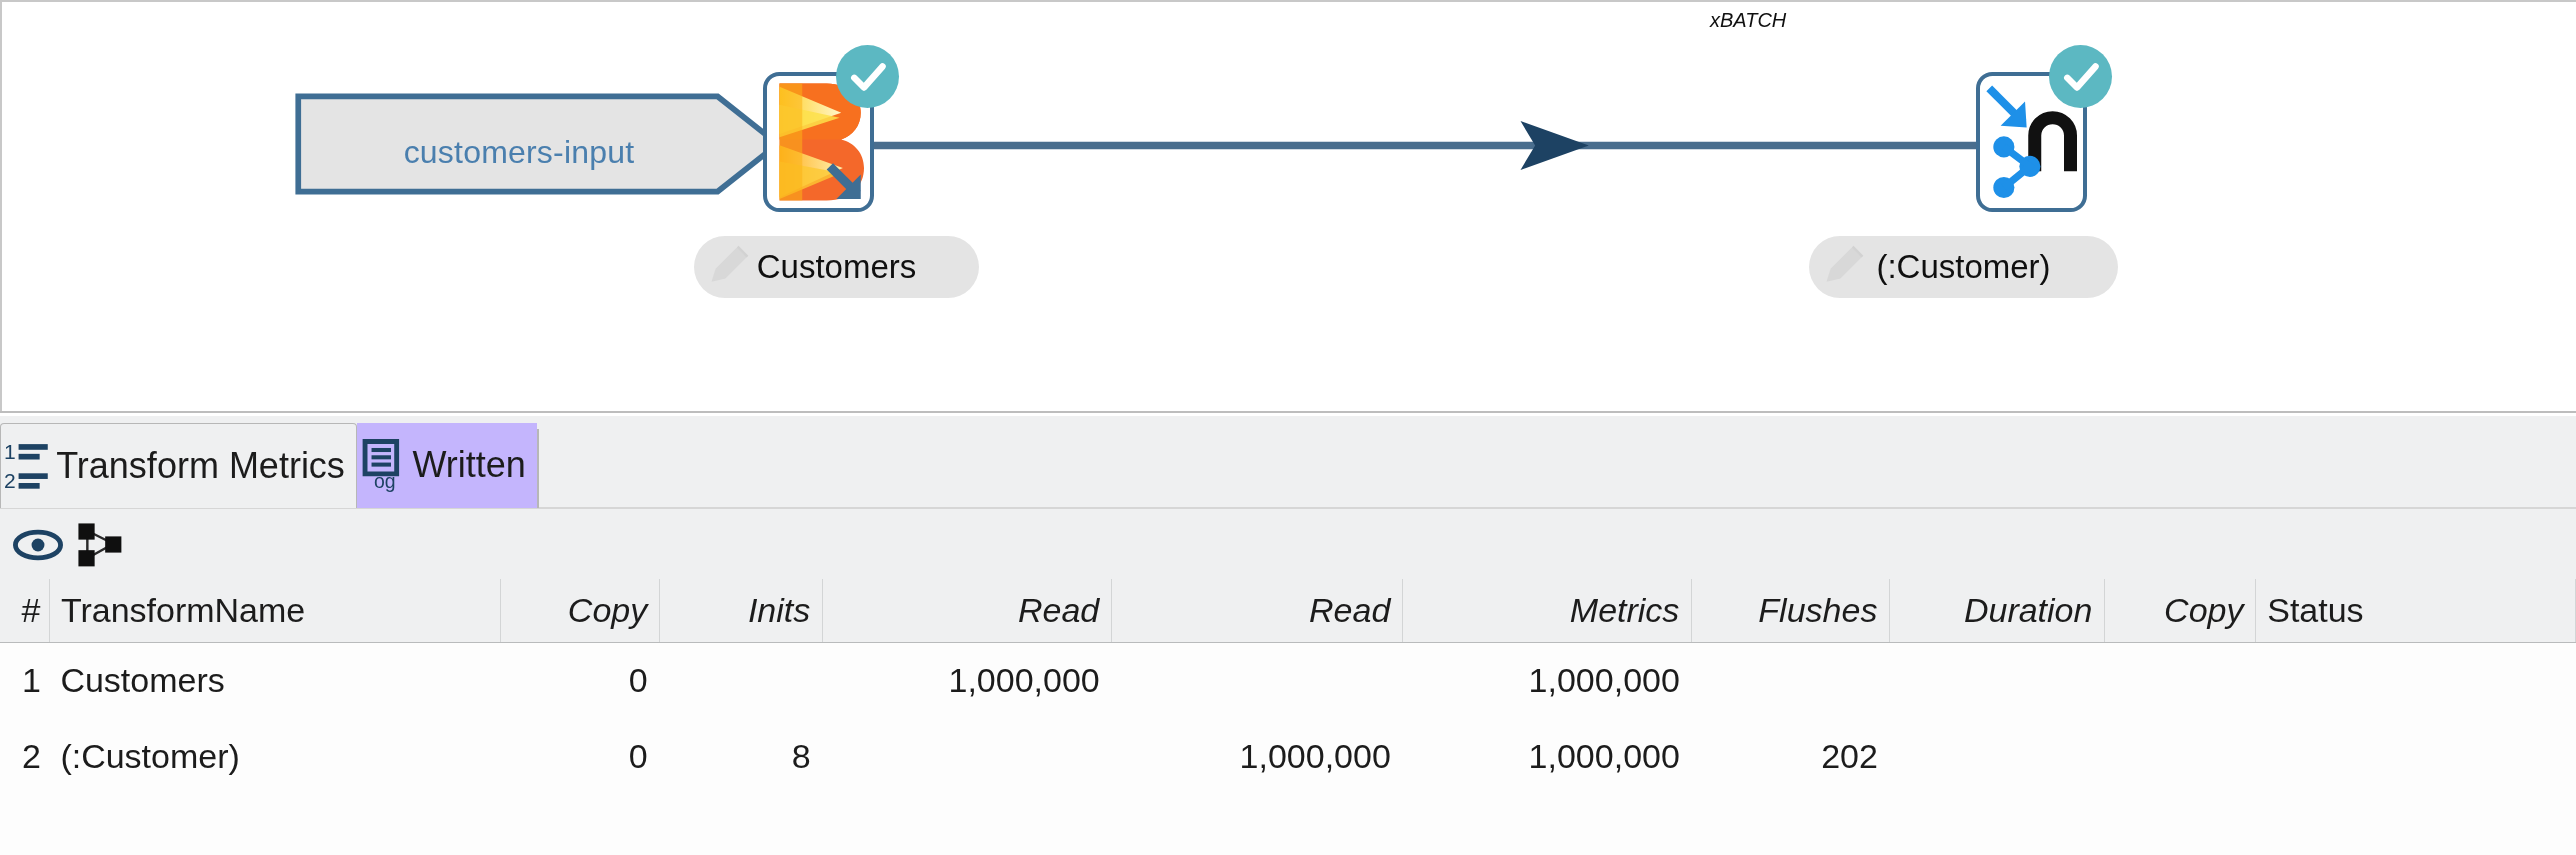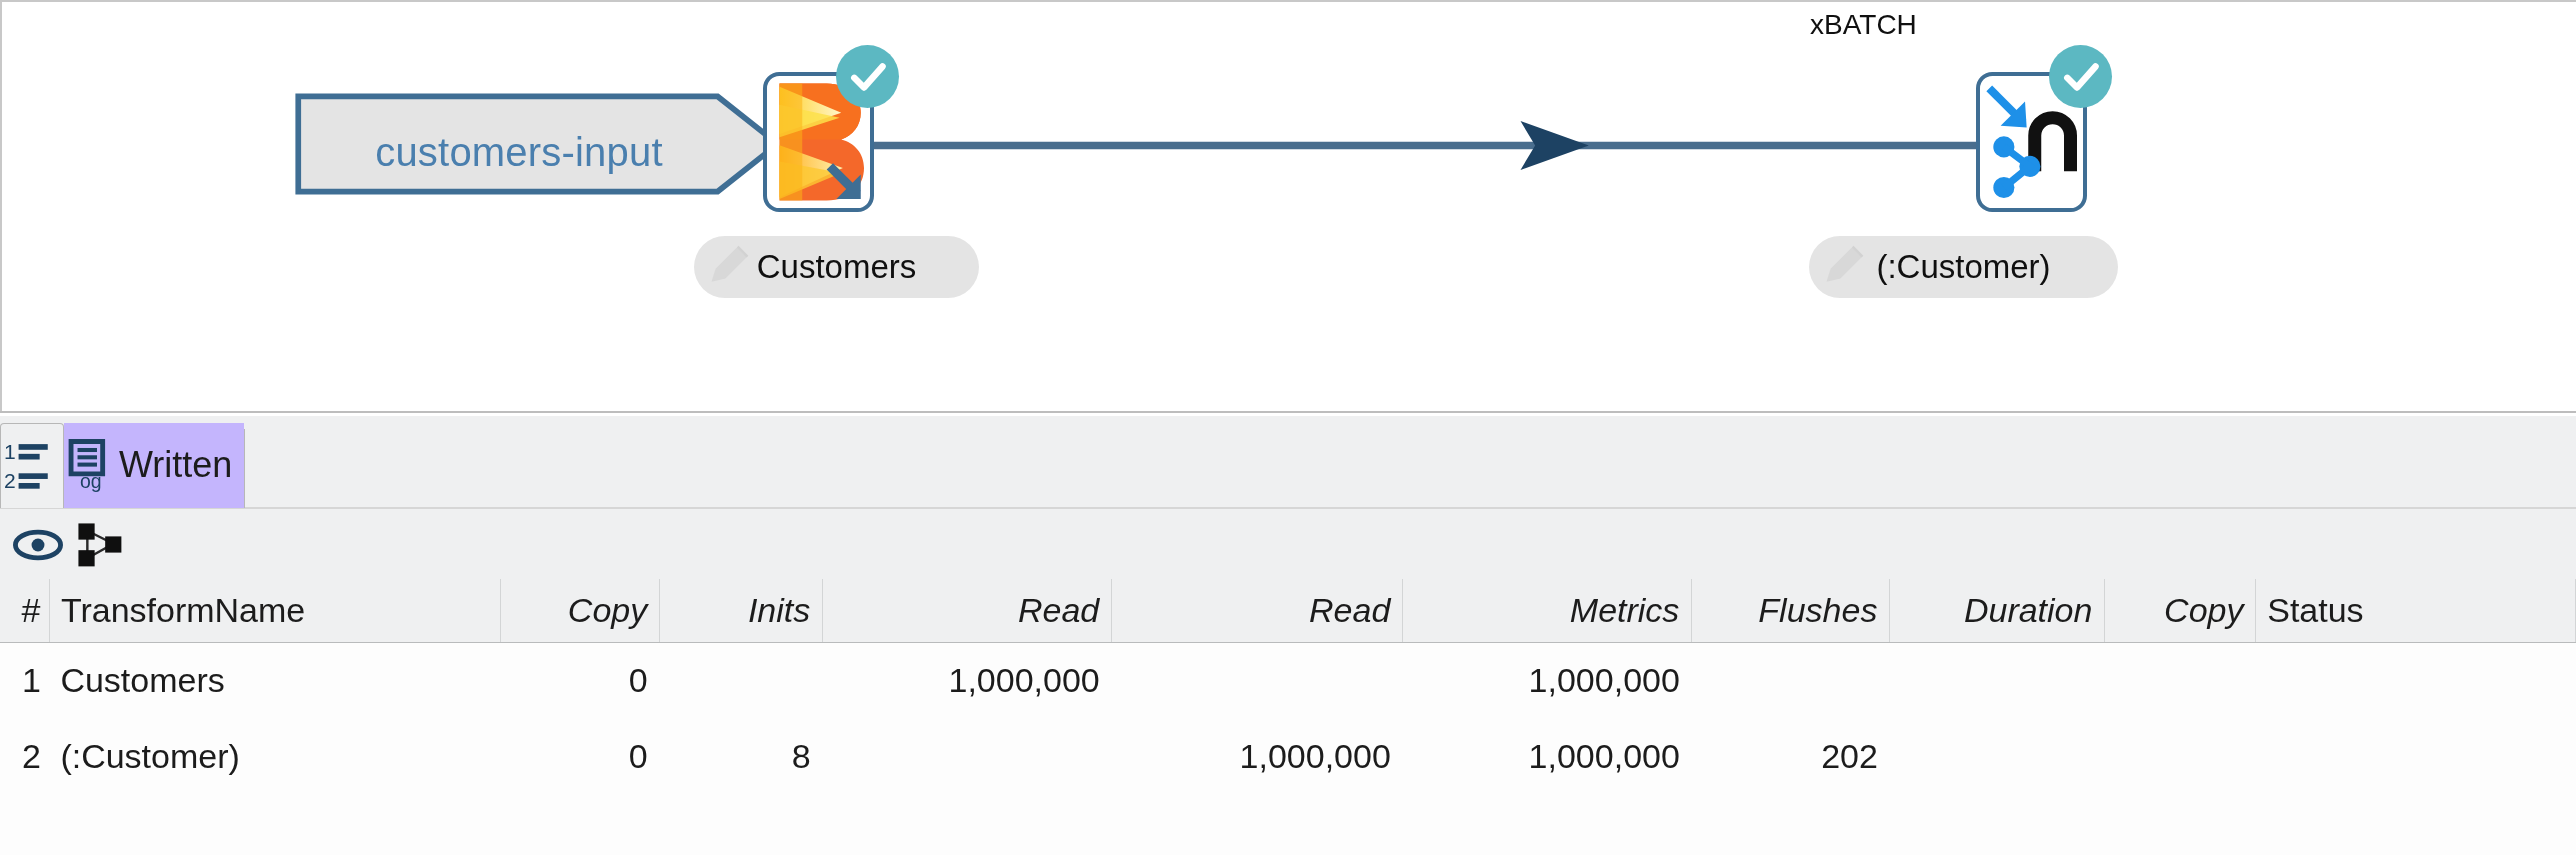--- a/index.html
+++ b/index.html
@@ -39,21 +39,21 @@
     position: absolute;
     left: 293px; top: 91px;
     width: 486px; height: 102px;
   }
   #hop-chevron svg { display: block; }
   #hop-chevron-label {
     position: absolute;
     left: 33px; top: 0;
     width: 382px; height: 118px;
     display: flex; align-items: center; justify-content: center;
-    font-size: 40px;
+    font-size: 32px;
     color: #4a7fae;
     letter-spacing: 0.2px;
     white-space: nowrap;
   }
 
   
   .node-box {
     position: absolute;
     width: 111px; height: 140px;
     background: #ffffff;
@@ -104,24 +104,25 @@
     position: absolute;
     left: 11.4px; top: 4.9px;
     width: 49px; height: 49px;
     opacity: .45;
   }
   .pill-pencil svg { display: block; }
 
   
   #xbatch-label {
     position: absolute;
-    left: 1808px; top: 6.5px;
-    font-size: 28px;
+    left: 1708px; top: 6.5px;
+    font-size: 20px;
     color: #101010;
     white-space: nowrap;
+    font-style: italic;
   }
 
   
   #connector {
     position: absolute;
     left: 868px; top: 106px;
     width: 1114px; height: 75px;
   }
   #connector svg { display: block; }
 
@@ -348,20 +349,21 @@
         <span class="tab-icon">
           <svg width="47" height="54" viewBox="0 0 58 66" xmlns="http://www.w3.org/2000/svg" style="font-size:44px">
             <text x="0" y="24" font-family="Liberation Sans, sans-serif" font-size="26" fill="#1d4263">1</text>
             <rect x="18" y="6" width="36" height="7" fill="#1d4263"></rect>
             <rect x="18" y="18" width="26" height="7" fill="#1d4263"></rect>
             <text x="0" y="60" font-family="Liberation Sans, sans-serif" font-size="26" fill="#1d4263">2</text>
             <rect x="18" y="42" width="36" height="7" fill="#1d4263"></rect>
             <rect x="18" y="54" width="26" height="7" fill="#1d4263"></rect>
           </svg>
         </span>
+        <span>Transform Metrics</span>
       </div>
 
       <div class="tab">
         <span class="tab-icon">
           <svg width="47" height="54" viewBox="0 0 58 66" xmlns="http://www.w3.org/2000/svg" style="font-size:44px">
             <path d="M5 4 H44 V44 H5 Z" fill="none" stroke="#1d4263" stroke-width="6"></path>
             <rect x="13" y="12" width="24" height="5" fill="#1d4263"></rect>
             <rect x="13" y="21" width="24" height="5" fill="#1d4263"></rect>
             <rect x="13" y="30" width="24" height="5" fill="#1d4263"></rect>
             <text x="16" y="62" font-family="Liberation Sans, sans-serif" font-size="24" fill="#1d4263">og</text>

